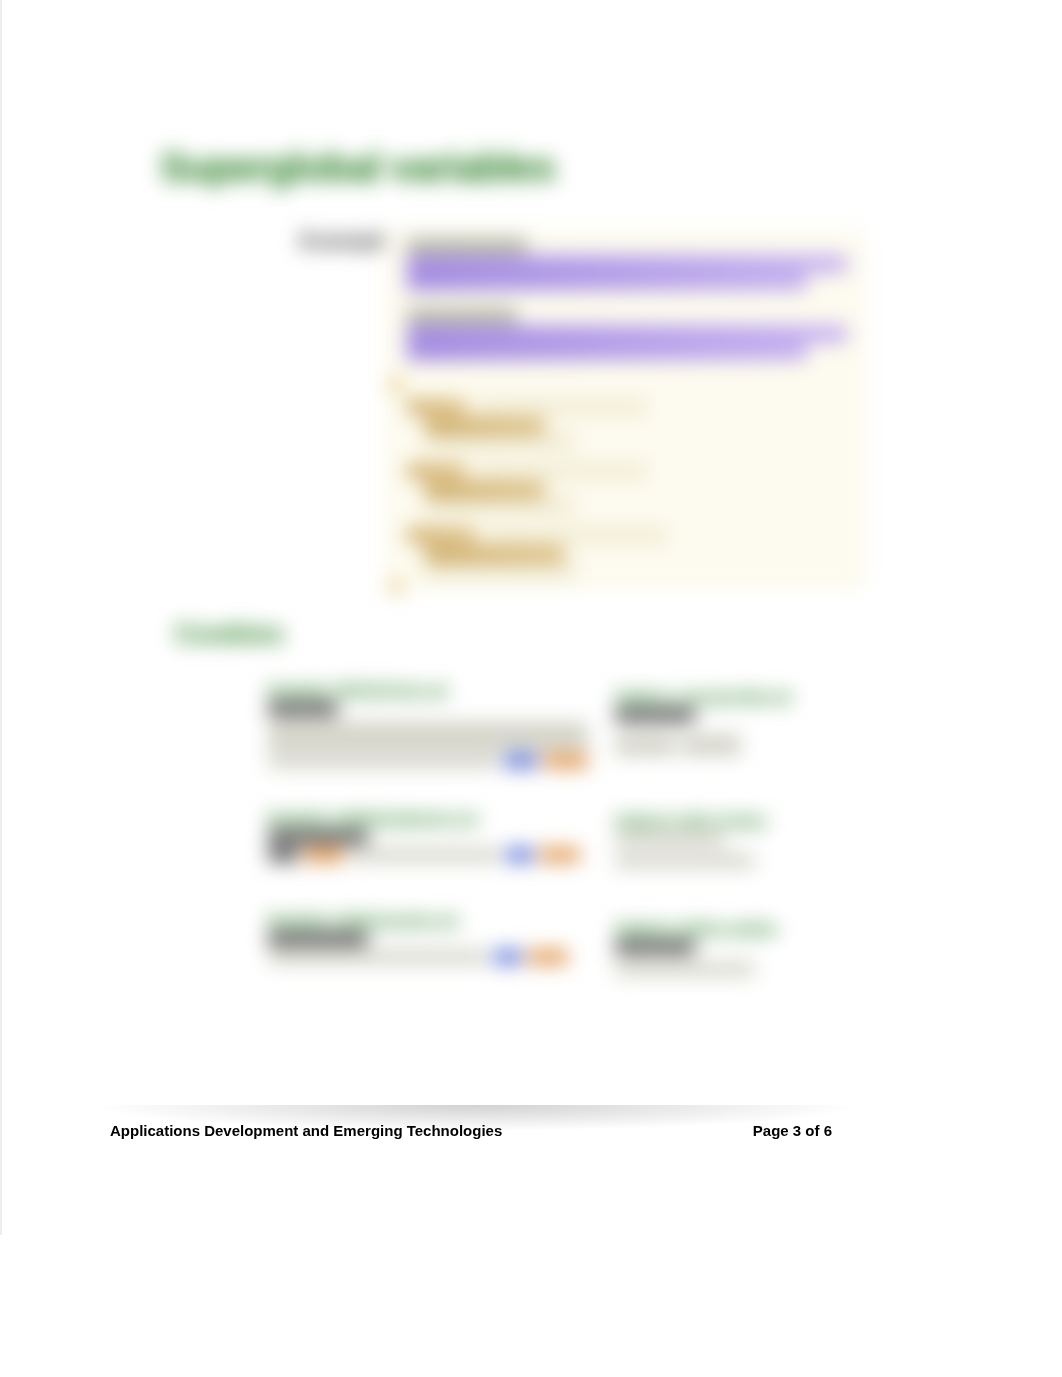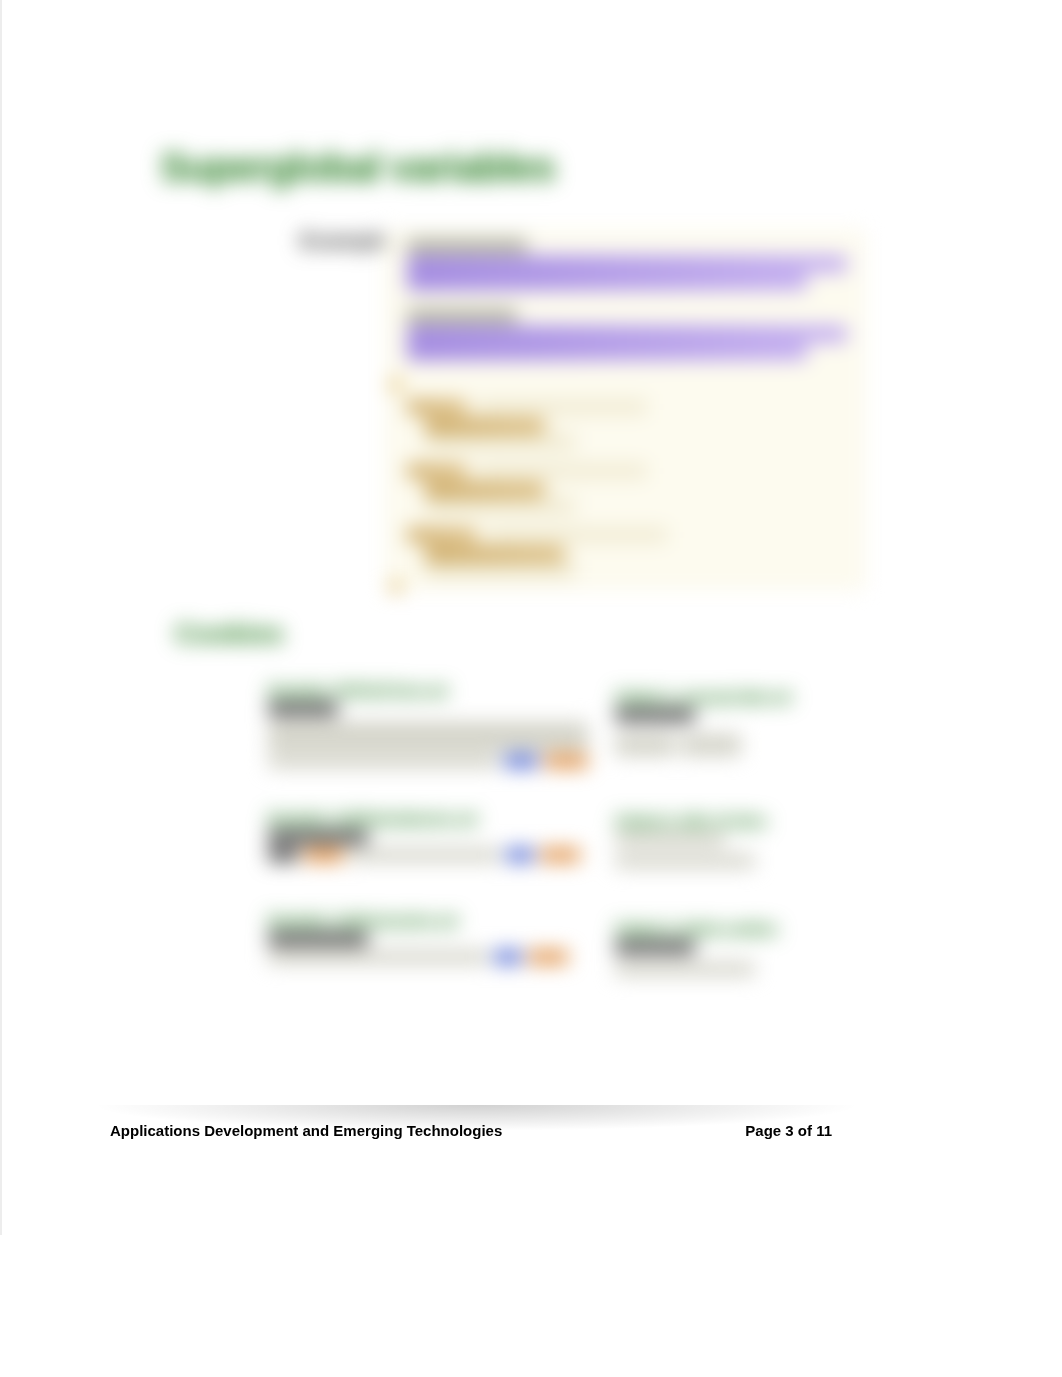--- a/index.html
+++ b/index.html
@@ -151,15 +151,15 @@
       <div style="height:8px;"></div>
       <div class="bar c-grey" style="width:140px;"></div>
     </div>
 
   </div>
 
   <div class="foot-shadow"></div>
 
   <div class="footer">
     <span>Applications Development and Emerging Technologies</span>
-    <span>Page 3 of 11</span>
+    <span>Page 3 of 6</span>
   </div>
 </div>
 
 </body></html>

